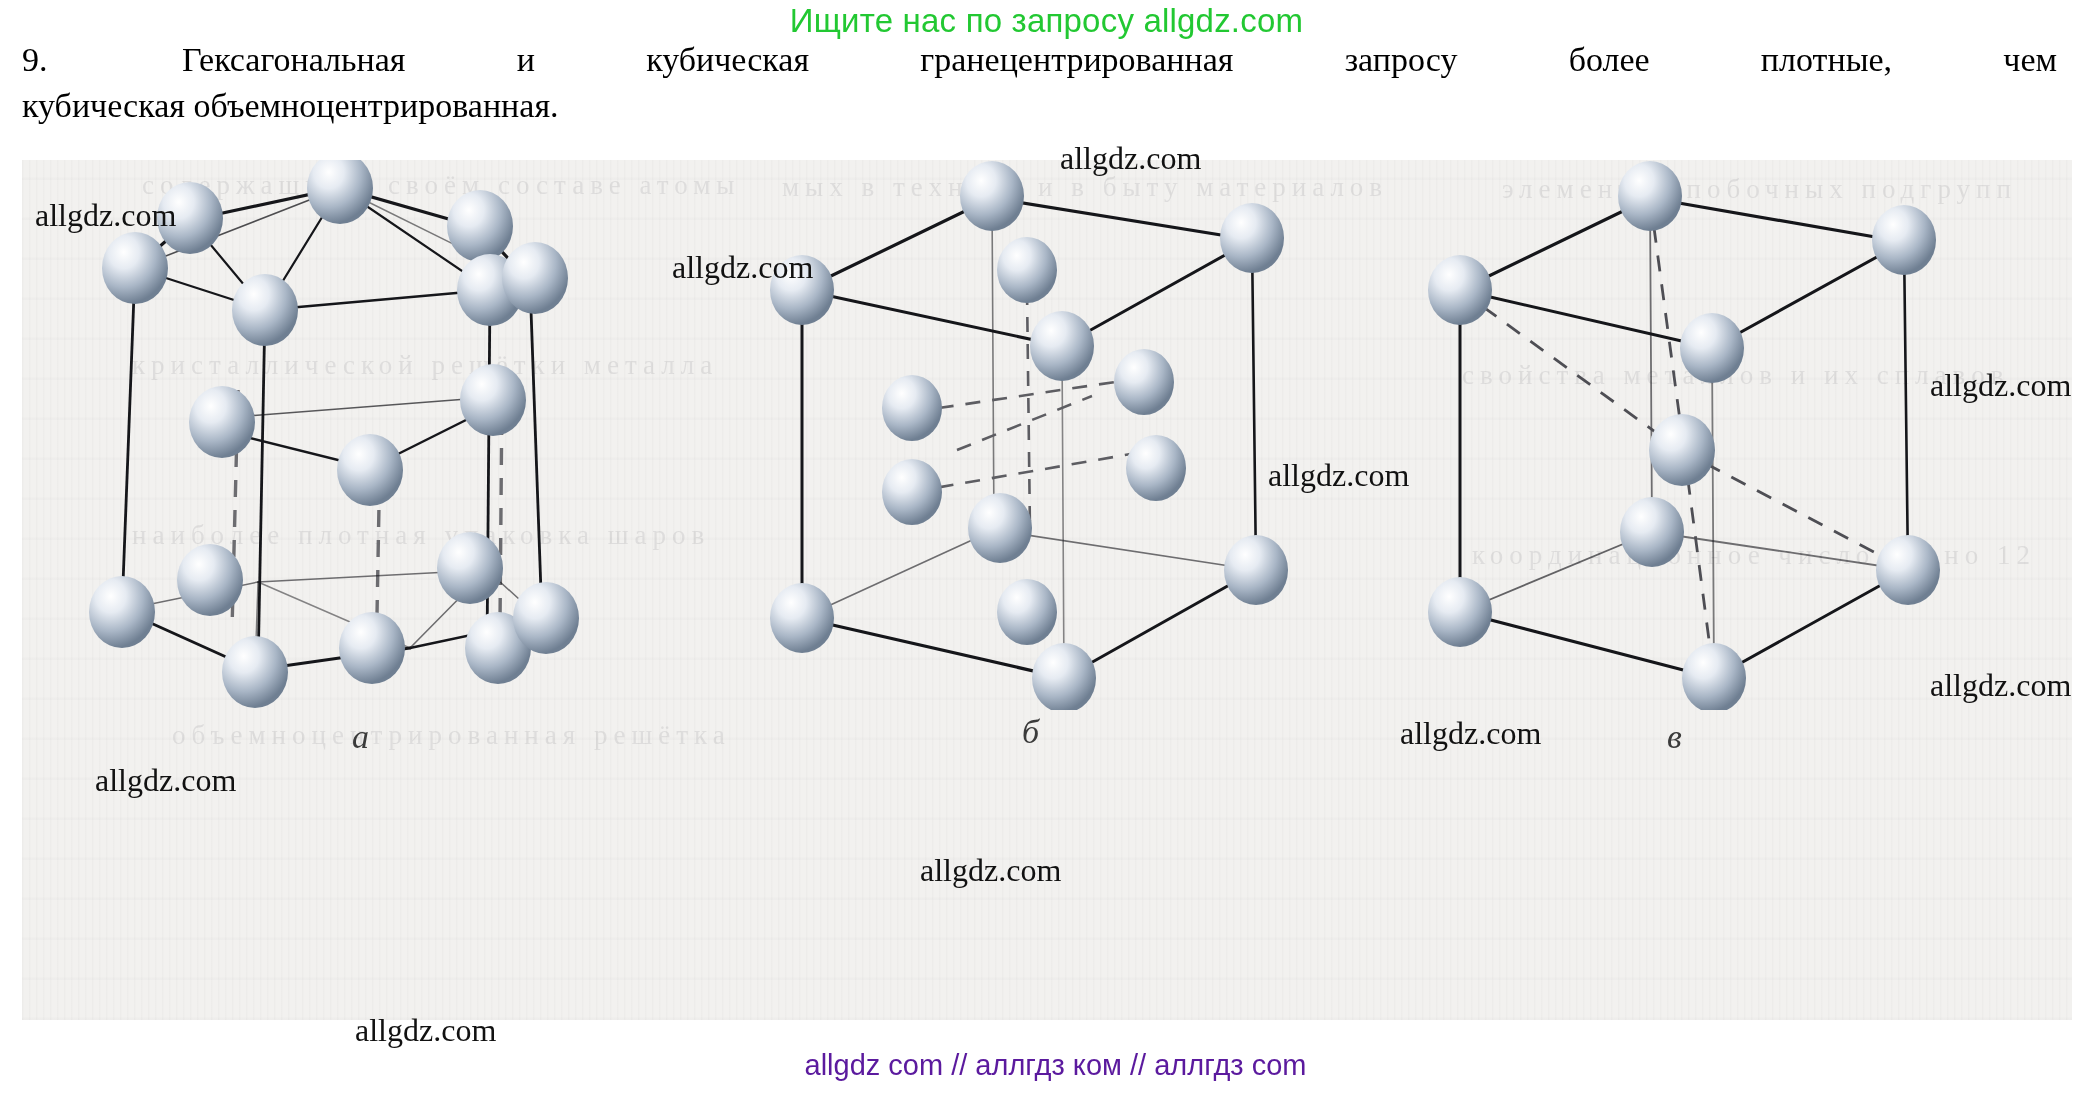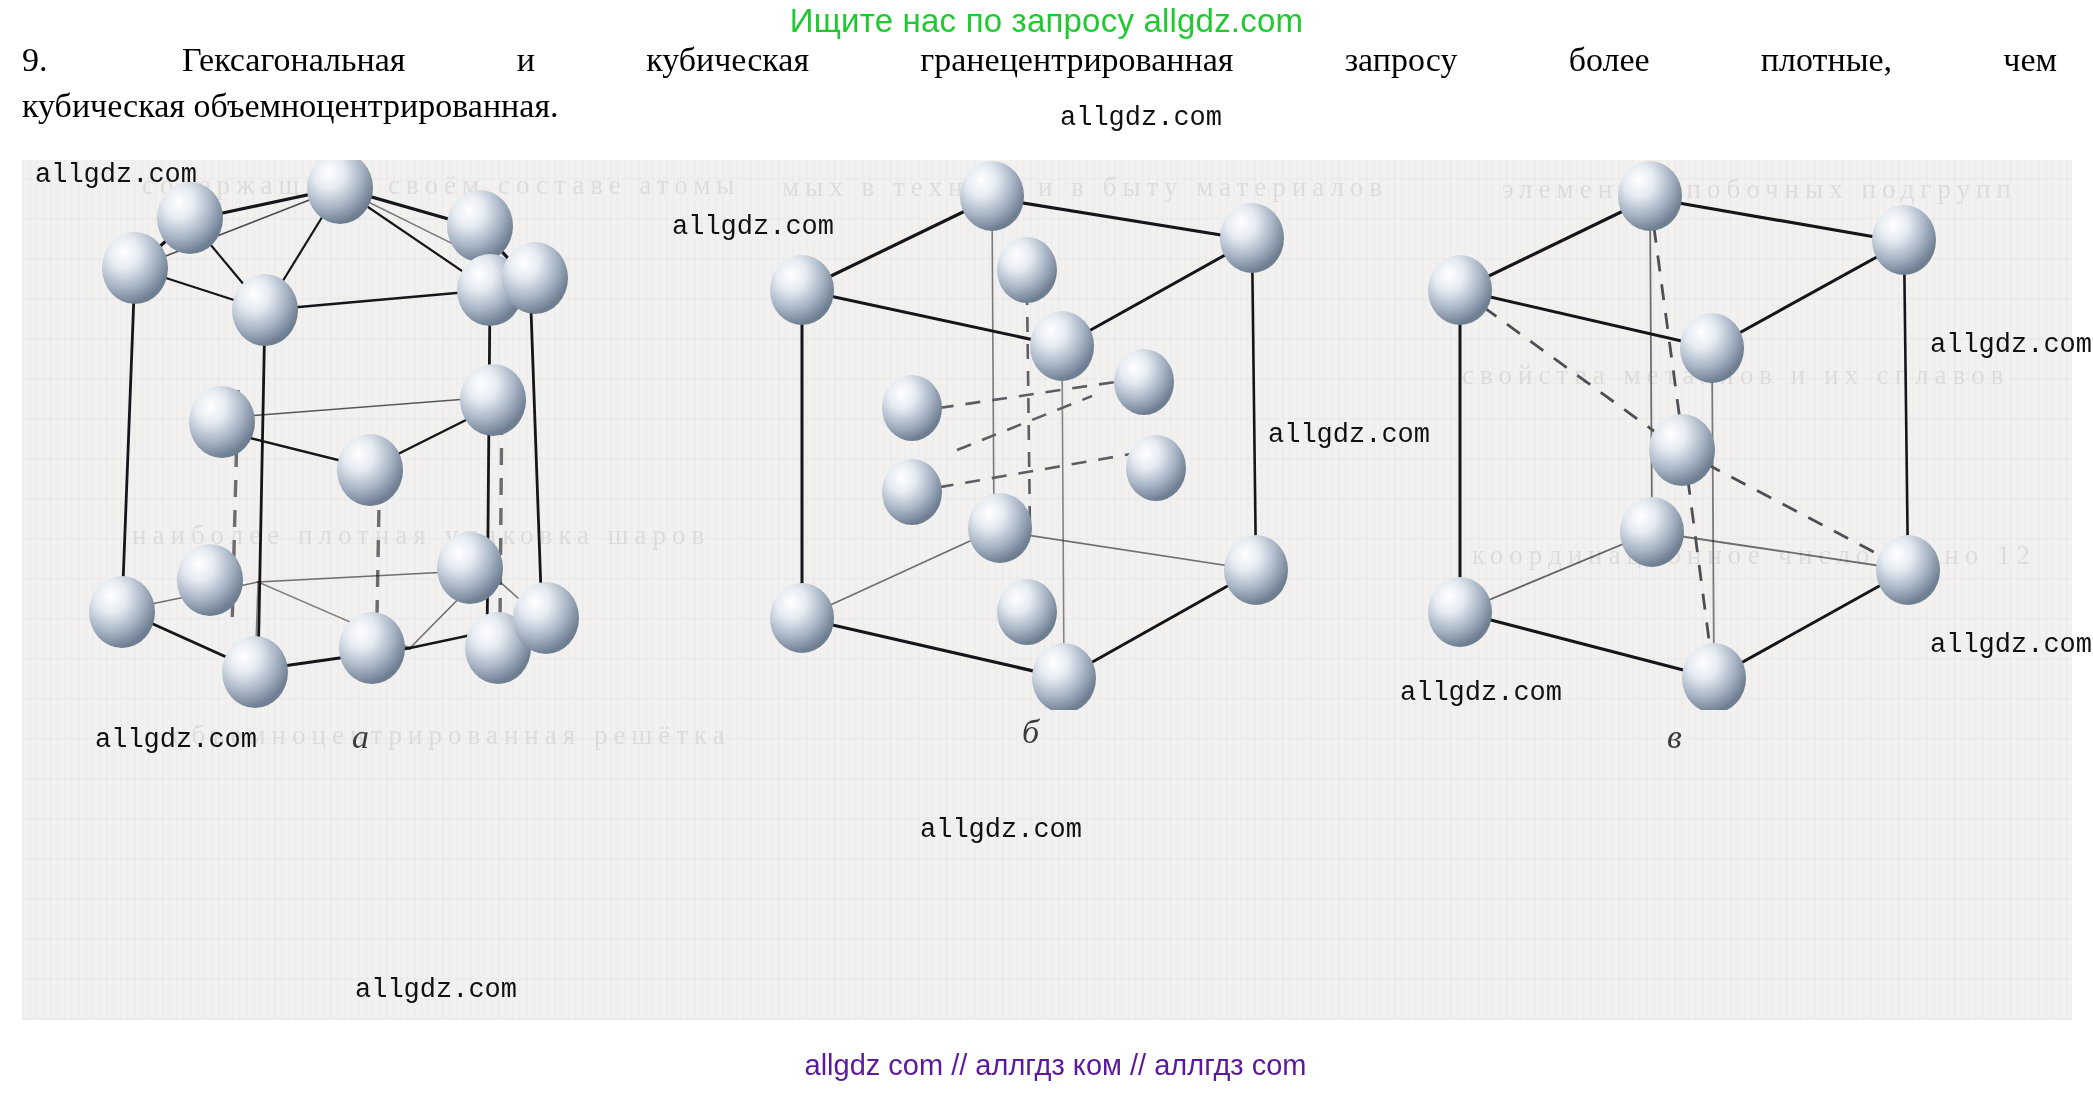--- a/index.html
+++ b/index.html
@@ -103,26 +103,27 @@
     position: absolute;
     font-family: "Liberation Serif", serif;
     font-style: italic;
     font-size: 34px;
     color: #3b3b3b;
   }
 
   
   .wm {
     position: absolute;
-    font-family: Liberation Mono, monospace;
-    font-size: 27px;
+    font-family: Liberation Serif, serif;
+    font-size: 32px;
     color: #111111;
     white-space: nowrap;
     pointer-events: none;
     user-select: none;
+    margin-top: 37px;
   }
 
   
   .footer {
     position: absolute;
     bottom: 18px;
     left: 9px;
     width: 2093px;
     text-align: center;
     color: #5b1a9e;
@@ -143,20 +144,21 @@
   <span class="q-line2">кубическая объемноцентрированная.</span>
 </div>
 
 <div class="figure">
 
   <div class="scan-noise"></div>
 
   <div class="bleed" style="left:120px; top:10px;">содержащие в своём составе атомы</div>
   <div class="bleed" style="left:760px; top:12px;">мых в технике и в быту материалов</div>
   <div class="bleed" style="left:1480px;top:14px;">элементов побочных подгрупп</div>
+  <div class="bleed" style="left:110px; top:190px;">кристаллической решётки металла</div>
   <div class="bleed" style="left:1440px;top:200px;">свойства металлов и их сплавов</div>
   <div class="bleed" style="left:110px; top:360px;">наиболее плотная упаковка шаров</div>
   <div class="bleed" style="left:1450px;top:380px;">координационное число равно 12</div>
   <div class="bleed" style="left:150px; top:560px;">объемноцентрированная решётка</div>
 
   <div class="lattice" style="left:28px; top:-10px;">
     <svg width="600" height="580" viewBox="0 0 600 580">
       <defs>
         <radialGradient id="atomA" cx="33%" cy="28%" r="72%">
           <stop offset="0%" stop-color="#ffffff"></stop>

